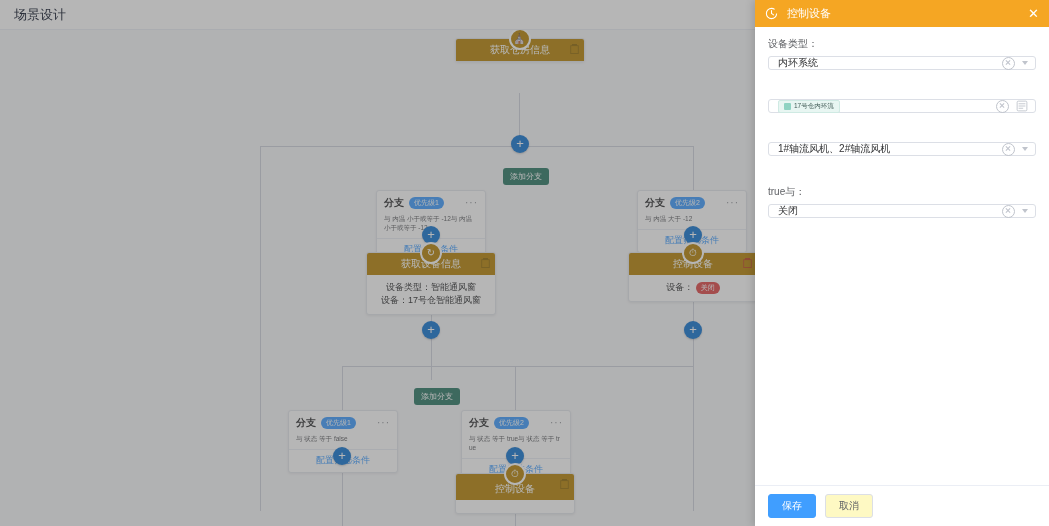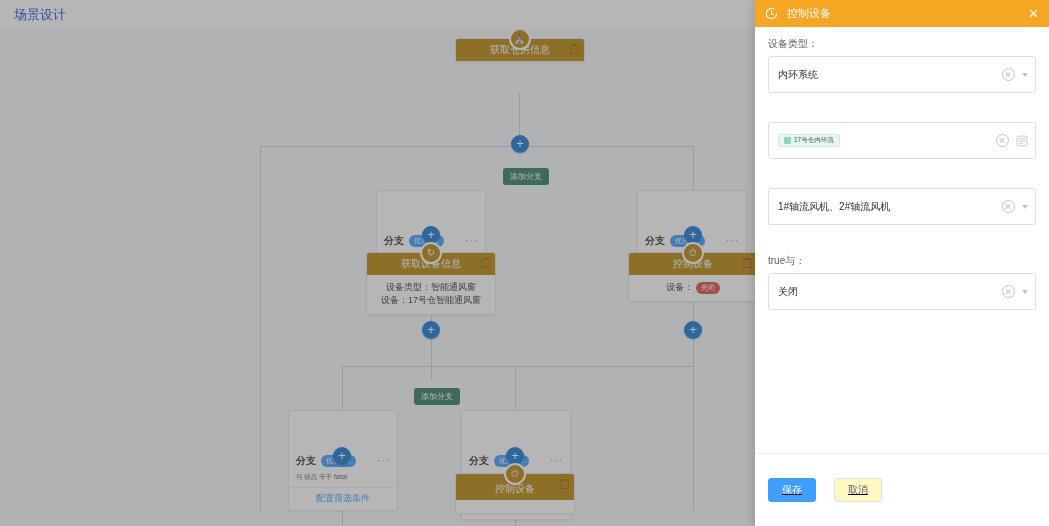--- a/index.html
+++ b/index.html
@@ -5,21 +5,21 @@
   html,body{margin:0;padding:0;}
   body{
     width:1049px;height:526px;overflow:hidden;
     font-family:"Liberation Sans","DejaVu Sans",sans-serif;
     background:#f5f5f5;position:relative;
   }
   
   #page{position:absolute;inset:0;background:#f7f8fa;}
   #page-header{
     height:30px;line-height:30px;padding-left:14px;
-    font-size:13px;color:#1d4ed8;background:#fff;
+    font-size:13px;color:#0f172a;background:#fff;
     border-bottom:1px solid #ebeef5;box-sizing:border-box;
   }
   #canvas{position:absolute;top:30px;left:0;right:0;bottom:0;background:#f7f8fa;overflow:hidden;}
 
   
   #mask{position:absolute;inset:0;background:rgba(80,80,80,.42);pointer-events:none;}
 
   
   .line{position:absolute;background:#cfd3dc;}
   .vline{width:1px;}
@@ -54,21 +54,21 @@
   }
 
   
   .branch{
     position:absolute;width:110px;background:#fff;
     border:1px solid #e4e7ed;border-radius:3px;
     box-shadow:0 1px 3px rgba(0,0,0,.07);
     box-sizing:border-box;
   }
   .branch-top{
-    display:flex;align-items:center;padding:5px 7px 3px;margin-top:38px;
+    display:flex;align-items:center;padding:5px 7px 3px;
   }
   .branch-title{font-size:10px;color:#303133;font-weight:bold;}
   .prio{
     margin-left:5px;background:#409eff;color:#fff;
     font-size:7px;padding:1px 5px;border-radius:7px;line-height:1.3;
   }
   .dots{margin-left:auto;color:#909399;font-size:10px;letter-spacing:1px;line-height:.6;}
   .branch-cond{
     padding:1px 7px 6px;font-size:6.5px;color:#606266;
     line-height:1.4;word-break:break-all;
@@ -101,42 +101,42 @@
   #drawer-head{
     height:27px;background:#f5a623;display:flex;align-items:center;
     padding:0 10px;box-sizing:border-box;flex:0 0 auto;
   }
   #drawer-head .ttl{color:#fff;font-size:11px;margin-left:9px;}
   #drawer-head .close{margin-left:auto;color:#fff;font-size:13px;line-height:1;}
   #drawer-body{flex:1 1 auto;padding:10px 13px 0;overflow:hidden;}
   .fgroup{margin-bottom:29px;}
   .flabel{font-size:10px;color:#606266;margin-bottom:5px;}
   .fctrl{
-    position:relative;height:37px;border:1px solid #dcdfe6;
+    position:relative;height:14px;border:1px solid #dcdfe6;
     border-radius:3px;box-sizing:border-box;display:flex;align-items:center;
     padding:0 42px 0 9px;background:#fff;
   }
   .fval{font-size:10px;color:#303133;white-space:nowrap;overflow:hidden;}
   .ficons{position:absolute;right:7px;top:0;height:100%;display:flex;align-items:center;gap:7px;}
   .clr{width:11px;height:11px;border-radius:50%;border:1px solid #c0c4cc;
        position:relative;display:inline-block;}
   .clr:before,.clr:after{content:"";position:absolute;left:1.5px;top:4.5px;width:6px;height:1px;background:#c0c4cc;}
   .clr:before{transform:rotate(45deg);}
   .clr:after{transform:rotate(-45deg);}
   .caret{width:0;height:0;border-left:3.5px solid transparent;border-right:3.5px solid transparent;
          border-top:4px solid #c0c4cc;}
   .tag{
     display:inline-flex;align-items:center;gap:3px;
     background:#e8f6f2;border:1px solid #cfeae3;border-radius:2px;
     padding:1px 5px;font-size:6.5px;color:#3f5a55;
   }
   .tag .tgicon{width:7px;height:7px;background:#8fd3c2;border-radius:1px;display:inline-block;}
   #drawer-foot{
-    flex:0 0 auto;border-top:1px solid #ebeef5;padding:24px 13px;
-    display:flex;gap:18px;box-sizing:border-box;text-decoration:underline;
+    flex:0 0 auto;border-top:1px solid #ebeef5;padding:8px 13px;
+    display:flex;gap:9px;box-sizing:border-box;
   }
   .btn{font-size:10px;padding:4px 13px;border-radius:3px;cursor:pointer;}
   .btn-primary{background:#409eff;color:#fff;border:1px solid #409eff;}
   .btn-default{background:#fef9c3;color:#606266;border:1px solid #dcdfe6;}
 </style>
 </head>
 <body>
 
 <div id="page">
 

